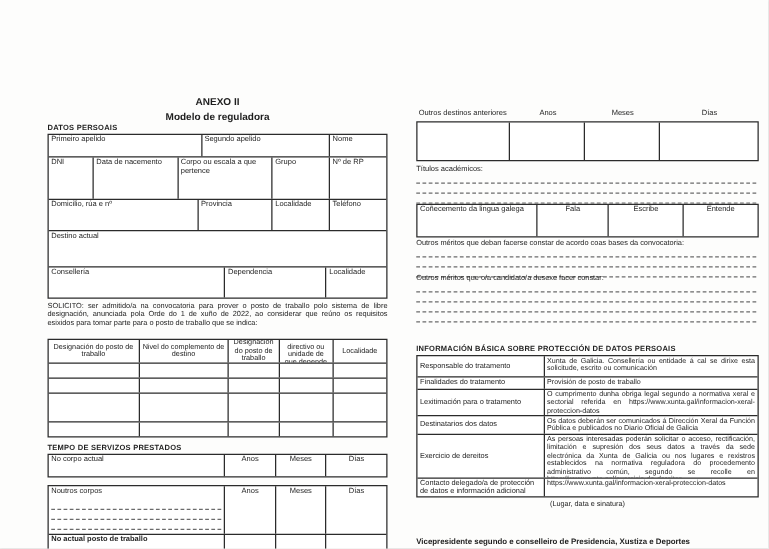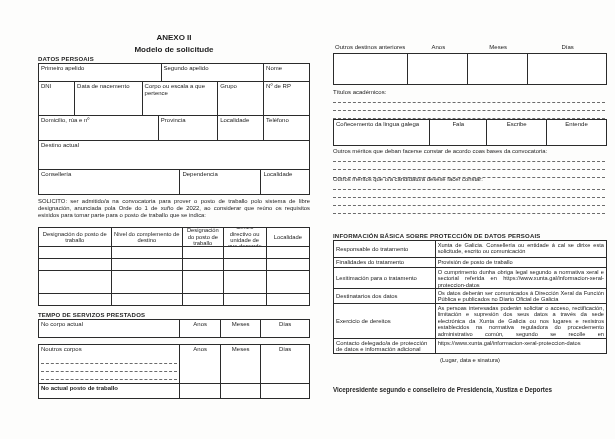--- a/index.html
+++ b/index.html
@@ -1,21 +1,21 @@
 <!DOCTYPE html>
 <html><head>
 <meta charset="utf-8">
 <style>
   html,body { margin:0; padding:0; background:#e8e8e8; }
   .page {
     position:relative; width:615px; height:439px; background:#fdfdfc;
     font-family:"Liberation Sans", sans-serif; color:#1e1e1e;
     overflow:hidden; box-shadow:0 0 2px rgba(0,0,0,.25);
   }
-  .abs { position:absolute; box-sizing:border-box; }
+  .abs { position:absolute; box-sizing:border-box;margin-top:44px; }
   .title { font-weight:bold; font-size:8px; text-align:center; line-height:1.45; }
   .seclabel { font-weight:bold; font-size:6px; letter-spacing:.2px; }
   .tbl { border:1px solid #2b2b2b; box-sizing:border-box; background:#fff; }
   .trow { display:flex; box-sizing:border-box; }
   .trow + .trow { border-top:1px solid #2b2b2b; }
   .tc {
     box-sizing:border-box; border-left:1px solid #2b2b2b;
     padding:1px 2px; font-size:6px; line-height:1.15; overflow:hidden;
   }
   .tc:first-child { border-left:none; }
@@ -30,21 +30,21 @@
   .sig { font-size:5.8px; text-align:center; }
   .footer { font-weight:bold; font-size:6.3px; }
 </style>
 </head>
 <body>
 
 <div class="page">
 
   <div class="abs title" style="left:38px; top:32px; width:272px;">
     <div>ANEXO II</div>
-    <div>Modelo de solicitude</div>
+    <div>Modelo de reguladora</div>
   </div>
 
   <div class="abs seclabel" style="left:38px; top:56px;">DATOS PERSOAIS</div>
 
   <div class="abs tbl" style="left:38px; top:63px; width:272px;">
     <div class="trow" style="height:17px;">
       <div class="tc" style="width:45%;">Primeiro apelido</div>
       <div class="tc" style="width:38%;">Segundo apelido</div>
       <div class="tc" style="width:17%;">Nome</div>
     </div>

